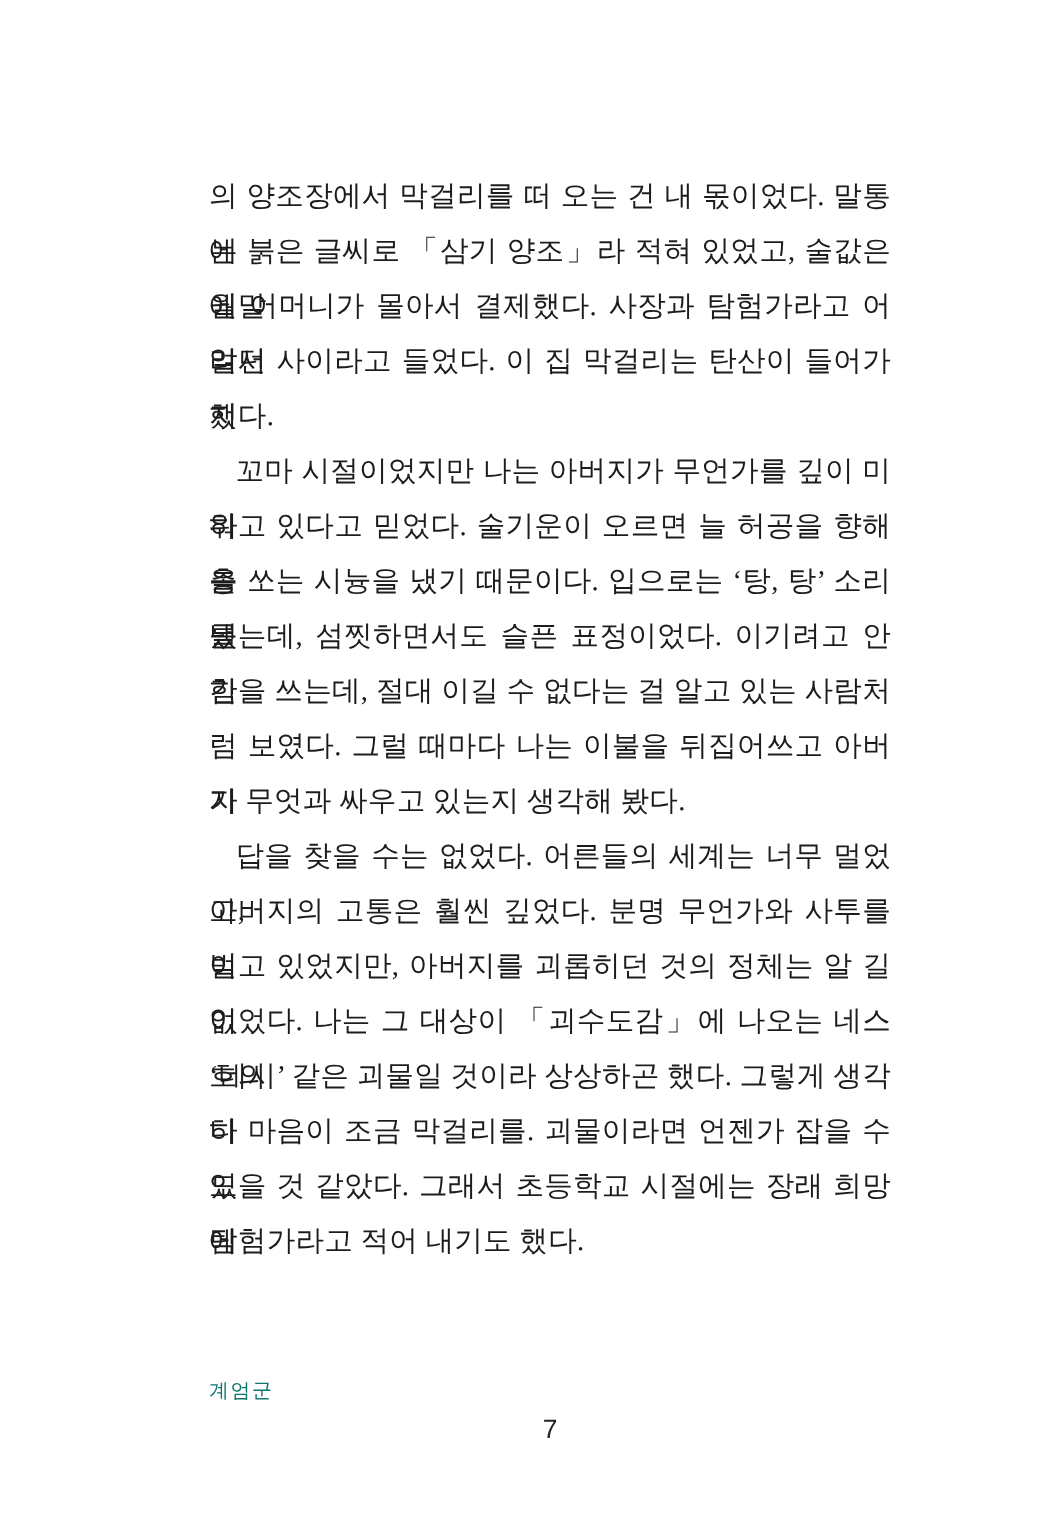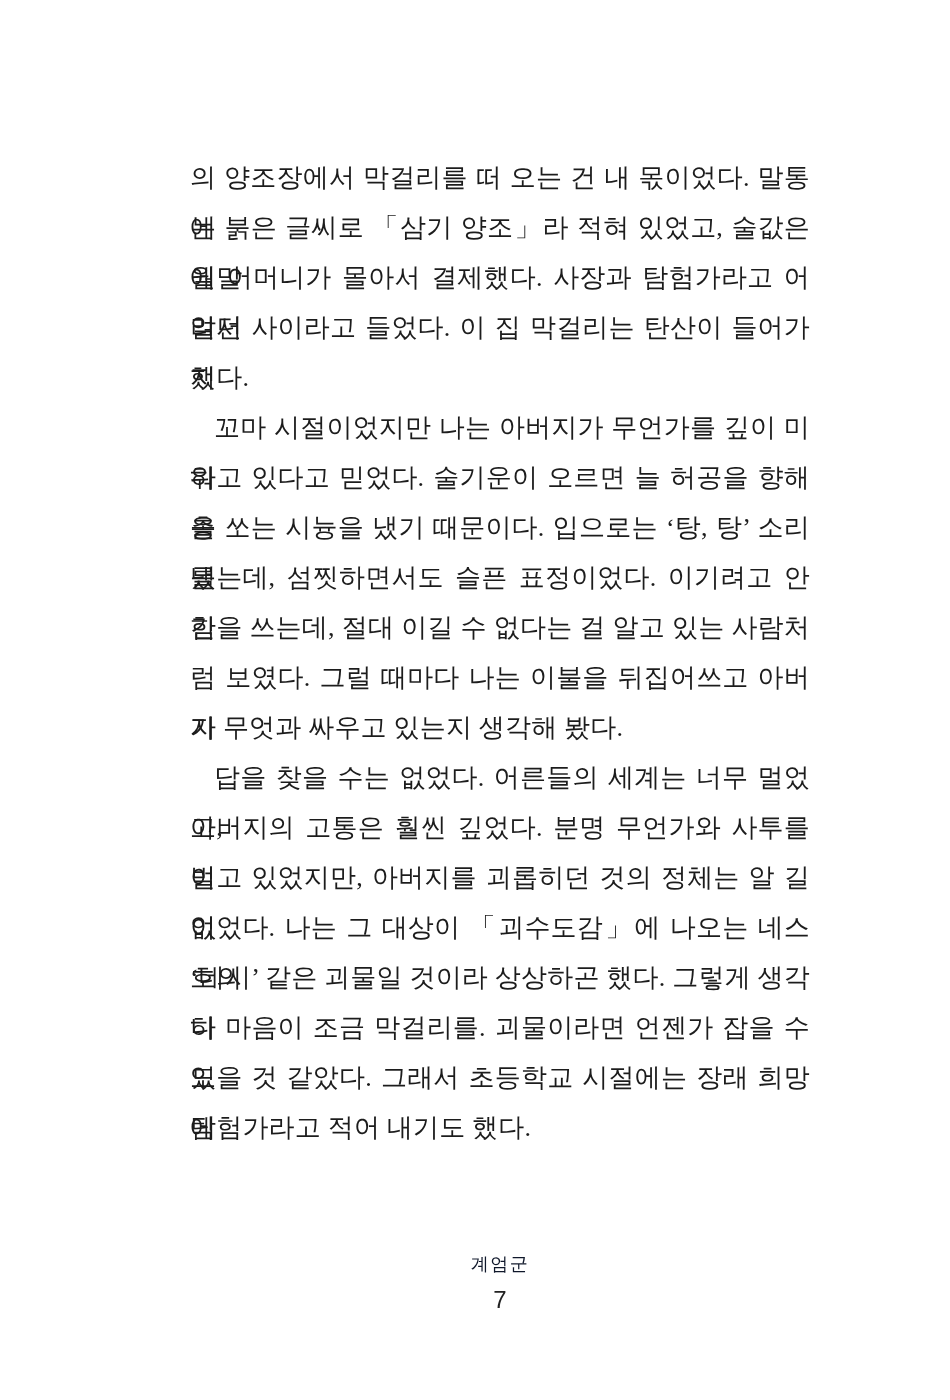--- a/index.html
+++ b/index.html
@@ -37,24 +37,24 @@
     -moz-text-align-last: left;
   }
   .line.indent {
     text-indent: 24px;
   }
   .running-title {
     position: absolute;
     left: 190px;
     top: 1252px;
     width: 620px;
-    text-align: center;
+    text-align: left;
     font-size: 18px;
     letter-spacing: 1.5px;
-    color: #0f172a;
+    color: #0f766e;
   }
   .page-number {
     position: absolute;
     left: 190px;
     top: 1286px;
     width: 620px;
     text-align: center;
     font-size: 24px;
     color: #222222;
     font-family: "Liberation Sans", "DejaVu Sans", sans-serif;

